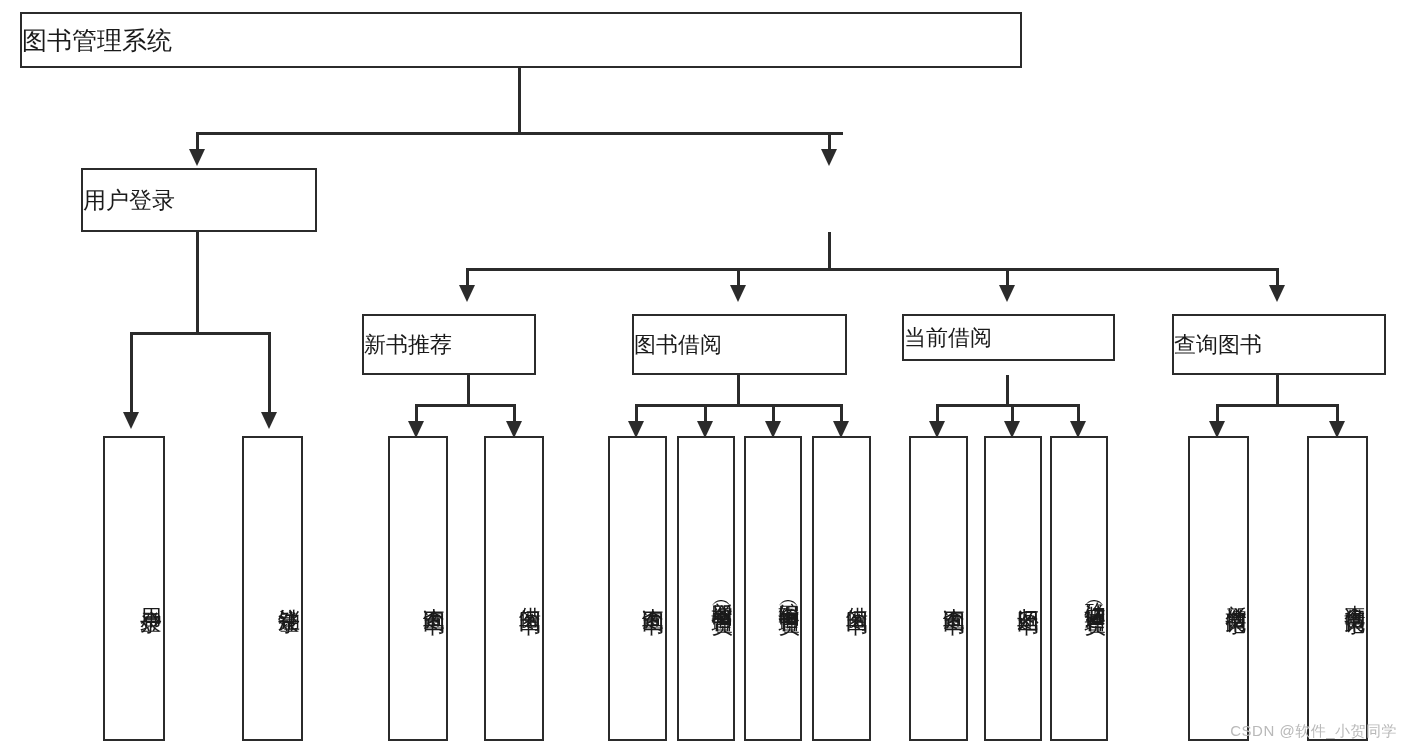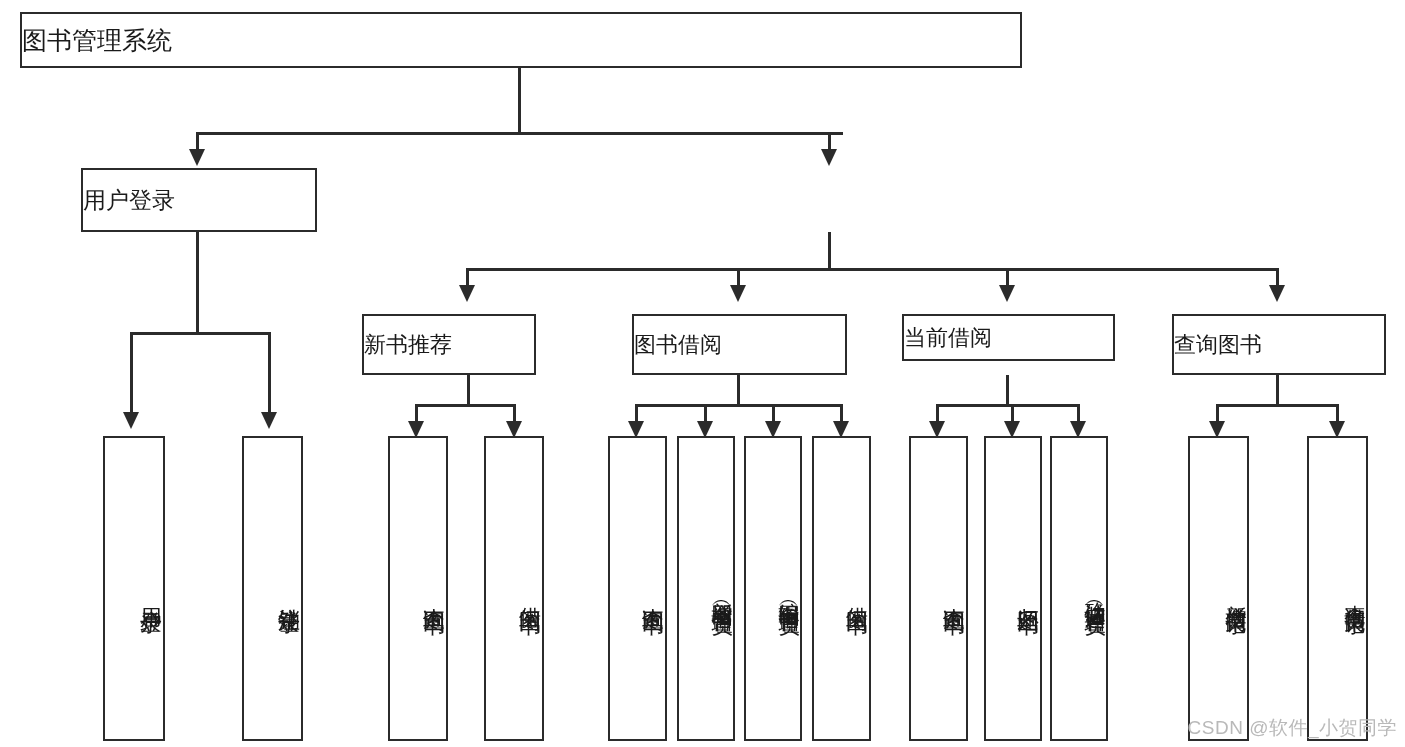--- a/index.html
+++ b/index.html
@@ -66,21 +66,21 @@
     height: 0;
     border-left: 8px solid transparent;
     border-right: 8px solid transparent;
     border-top: 17px solid #2b2b2b;
   }
   
   #watermark {
     position: absolute;
     right: 8px;
     bottom: 6px;
-    font-size: 19px;
+    font-size: 15px;
     color: #b9b9b9;
     white-space: nowrap;
     letter-spacing: 0.5px;
   }
 </style>
 </head>
 <body>
 
 <div id="canvas">
 

